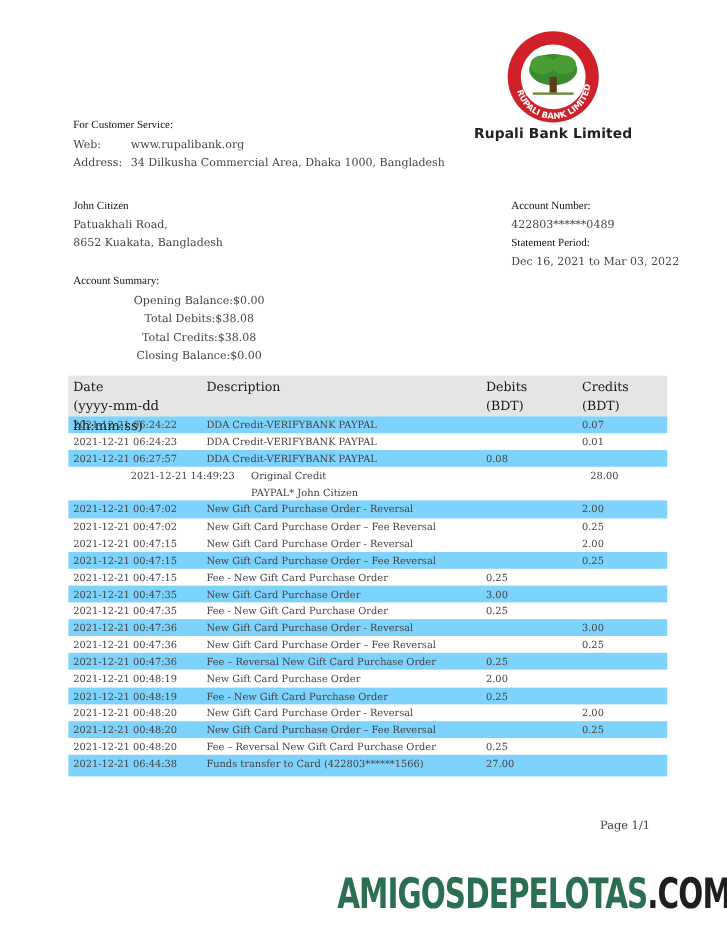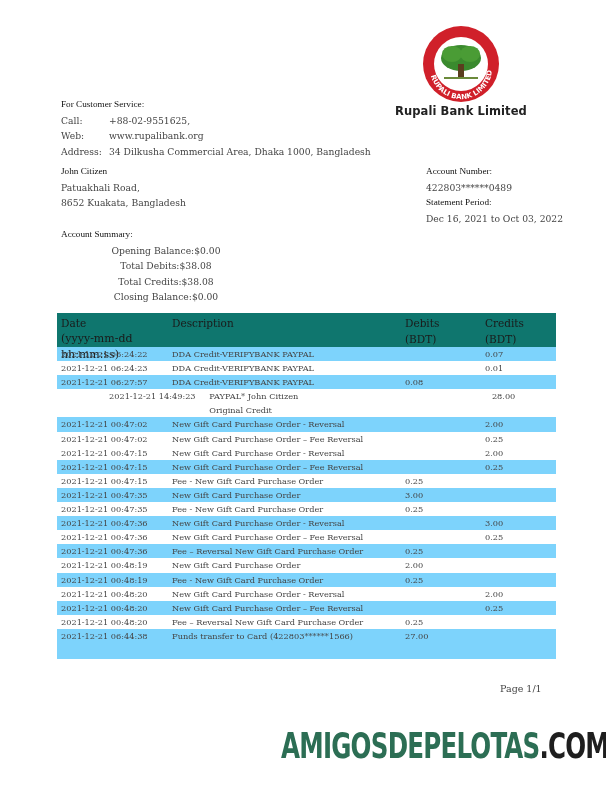--- a/index.html
+++ b/index.html
@@ -19,26 +19,26 @@
   .row { display:flex; }
   .lbl { width:48px; }
 
   #customer { left:61px; top:164px; }
   #account { left:426px; top:164px; }
   #summary { left:61px; top:227px; width:210px; }
   #summary .srow { display:flex; justify-content:center; }
 
   
   #table { left:57px; top:313px; width:499px; font-size:8.2px; color:#444; }
-  .thead { background:#0f766e; height:34px; display:flex; color:#1a1a1a; font-size:10.5px;justify-content:space-between; }
+  .thead { background:#e5e5e5; height:34px; display:flex; color:#1a1a1a; font-size:10.5px;justify-content:space-between; }
   .thead .c { padding-top:2px; line-height:16px; }
   .thead .c .sub { font-size:11px; }
   .tr { display:flex; height:14.1px; line-height:14.1px; }
   .tr.tall { height:28.2px;margin-left:48px; }
-  .tr.last { height:30px; }
+  .tr.last { height:18px; }
   .tr.g { background:#7dd3fc; }
   .c1 { width:115px; padding-left:4px; box-sizing:border-box; }
   .c2 { width:233px; }
   .c3 { width:80px; }
   .c4 { width:71px; }
   .thead .c2 { padding-left:0; }
 
   #page-no { left:500px; top:683px; font-size:9.5px; color:#444; }
 
   #watermark { left:281px; top:726px; font-family:"DejaVu Sans Condensed","DejaVu Sans","Liberation Sans",sans-serif;
@@ -62,44 +62,40 @@
     <text font-family="DejaVu Sans, sans-serif" font-size="7" font-weight="bold" fill="#ffffff">
       <textPath href="#arcb" startOffset="8%">RUPALI BANK LIMITED</textPath>
     </text>
   </svg>
 </div>
 <div class="abs" id="bank-name">Rupali Bank Limited</div>
 
 <div class="abs t" id="contact">
   <div class="b">For Customer Service:</div>
   <div class="row">
-      <span class="lbl">Call:</span>
-      <span>+88-02-9551625,</span>
-    </div>
-  <div class="row">
       <span class="lbl">Web:</span>
       <span>www.rupalibank.org</span>
     </div>
   <div class="row">
       <span class="lbl">Address:</span>
       <span>34 Dilkusha Commercial Area, Dhaka 1000, Bangladesh</span>
     </div>
 </div>
 
 <div class="abs t" id="customer">
   <div class="b">John Citizen</div>
   <div>Patuakhali Road,</div>
   <div>8652 Kuakata, Bangladesh</div>
 </div>
 
 <div class="abs t" id="account">
   <div class="b">Account Number:</div>
   <div>422803******0489</div>
   <div class="b">Statement Period:</div>
-  <div>Dec 16, 2021 to Oct 03, 2022</div>
+  <div>Dec 16, 2021 to Mar 03, 2022</div>
 </div>
 
 <div class="abs t" id="summary">
   <div class="b">Account Summary:</div>
   <div class="srow">
       <span>Opening Balance:</span>
       <span>$0.00</span>
     </div>
   <div class="srow">
       <span>Total Debits:</span>
@@ -148,22 +144,22 @@
     </div>
   <div class="tr g">
       <div class="c1">2021-12-21 06:27:57</div>
       <div class="c2">DDA Credit-VERIFYBANK PAYPAL</div>
       <div class="c3">0.08</div>
       <div class="c4"></div>
     </div>
   <div class="tr tall">
       <div class="c1">2021-12-21 14:49:23</div>
       <div class="c2">
+        <div>Original Credit</div>
         <div>PAYPAL* John Citizen</div>
-        <div>Original Credit</div>
       </div>
       <div class="c3"></div>
       <div class="c4">28.00</div>
     </div>
   <div class="tr g">
       <div class="c1">2021-12-21 00:47:02</div>
       <div class="c2">New Gift Card Purchase Order - Reversal</div>
       <div class="c3"></div>
       <div class="c4">2.00</div>
     </div>

